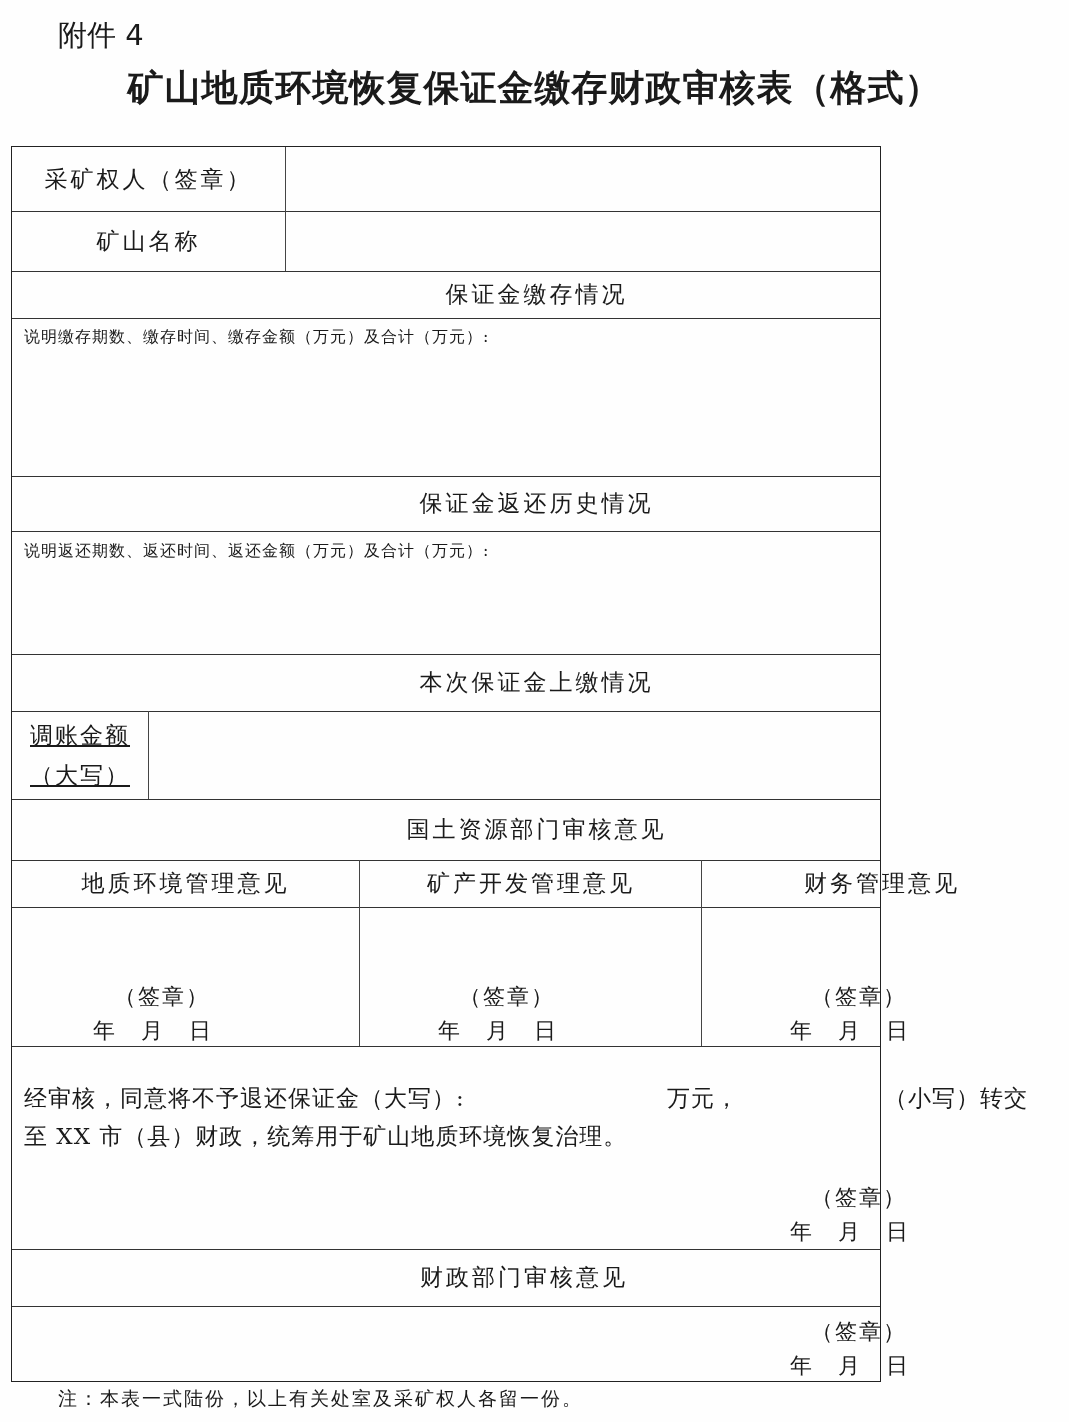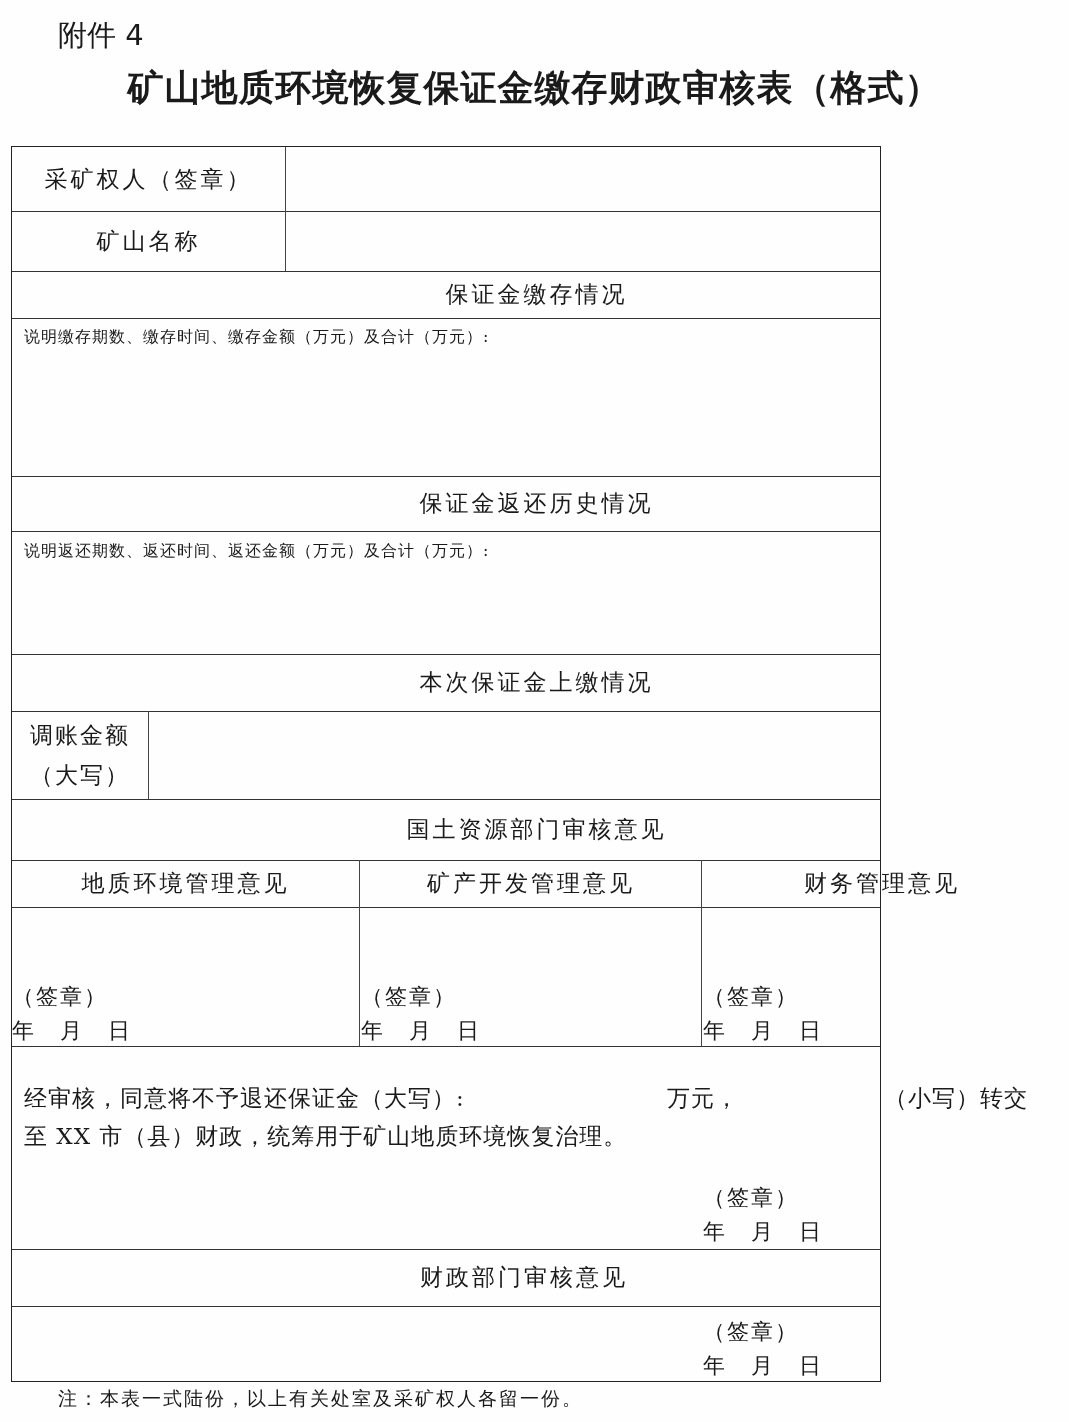--- a/index.html
+++ b/index.html
@@ -6,21 +6,21 @@
   body { width: 1069px; height: 1422px; position: relative; overflow: hidden;
          font-family: "DejaVu Serif", "Liberation Serif", serif; color: #1a1a1a; }
   .abs { position: absolute; }
   .attach { left: 58px; top: 16px; font-family: "DejaVu Sans", "Liberation Sans", sans-serif; font-size: 29px; }
   .title { left: 0; width: 1069px; top: 64px; text-align: center; font-family: Liberation Sans, sans-serif; font-weight: bold; font-size: 36px; letter-spacing: 1px; }
   .tbl { left: 11px; top: 146px; width: 870px; height: 1236px; border: 1.5px solid #222; box-sizing: border-box; }
   .hline { position: absolute; left: 0; width: 100%; height: 0; border-top: 1.5px solid #333; }
   .vline { position: absolute; width: 0; border-left: 1.5px solid #444; }
   .cell { position: absolute; display: flex; align-items: center; justify-content: center; font-size: 23px; letter-spacing: 3px; }
   .note { font-size: 16px; letter-spacing: 1px; }
-  .sig { position: absolute; font-size: 22px; text-align: left; letter-spacing: 2px; line-height: 34px; }
+  .sig { position: absolute; font-size: 22px; text-align: center; letter-spacing: 2px; line-height: 34px; }
   .para { position: absolute; font-size: 23px; line-height: 38px; letter-spacing: 1px; }
   .footer { left: 58px; top: 1386px; font-size: 19px; letter-spacing: 2px; }
 </style>
 </head>
 <body>
 
 <div class="abs attach">附件 4</div>
 <div class="abs title">矿山地质环境恢复保证金缴存财政审核表（格式）</div>
 
 <div class="abs tbl">
@@ -52,21 +52,21 @@
 
   <div class="cell" style="left:0; top:124px; width:1049px; height:47px">保证金缴存情况</div>
   <div class="abs note" style="left:12px; top:180px">说明缴存期数、缴存时间、缴存金额（万元）及合计（万元）:</div>
   <div class="abs" style="left:0; top:205px; width:1049px; height:122px"></div>
 
   <div class="cell" style="left:0; top:329px; width:1049px; height:55px">保证金返还历史情况</div>
   <div class="abs note" style="left:12px; top:394px">说明返还期数、返还时间、返还金额（万元）及合计（万元）:</div>
   <div class="abs" style="left:0; top:420px; width:1049px; height:85px"></div>
 
   <div class="cell" style="left:0; top:507px; width:1049px; height:57px">本次保证金上缴情况</div>
-  <div class="abs" style="left:0; top:564px; width:136px; height:88px; display:flex; flex-direction:column; align-items:center; justify-content:center; font-size:23px; line-height:40px; letter-spacing:2px;">
+  <div class="abs" style="left:0; top:564px; width:136px; height:88px; display:flex; flex-direction:column; align-items:center; justify-content:center; font-size:23px; line-height:40px; letter-spacing:2px;text-decoration:underline;">
     <span>调账金额</span>
     <span>（大写）</span>
   </div>
   <div class="cell" style="left:138px; top:564px; width:911px; height:88px"></div>
 
   <div class="cell" style="left:0; top:713px; width:347px; height:47px">地质环境管理意见</div>
 
   <div class="cell" style="left:0; top:652px; width:1049px; height:61px">国土资源部门审核意见</div>
   <div class="cell" style="left:349px; top:713px; width:340px; height:47px">矿产开发管理意见</div>
   <div class="cell" style="left:691px; top:713px; width:358px; height:47px">财务管理意见</div>

